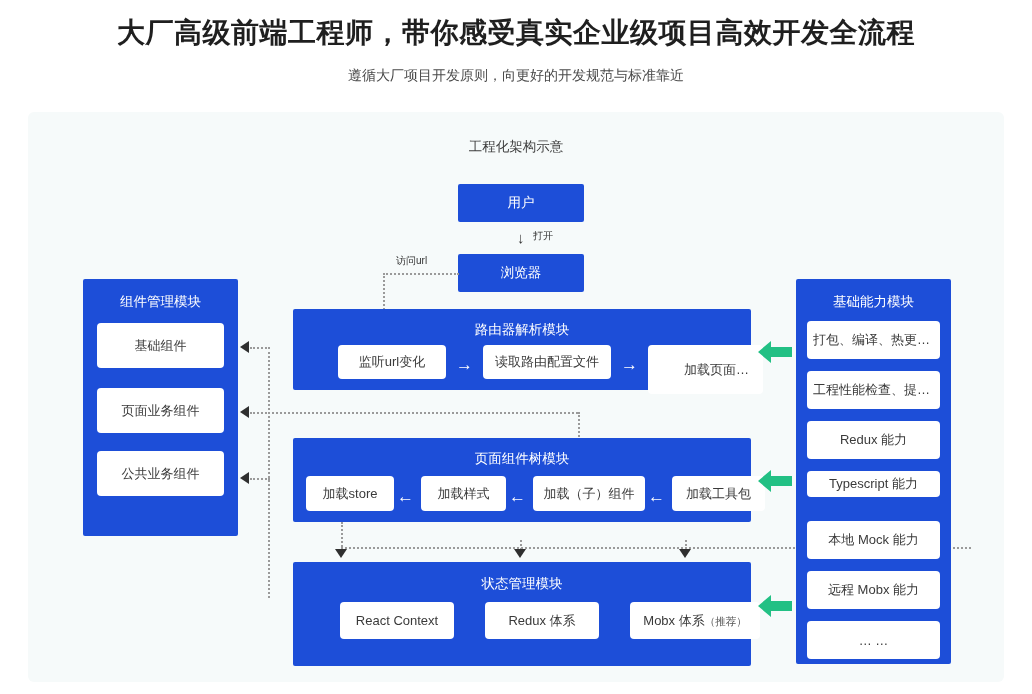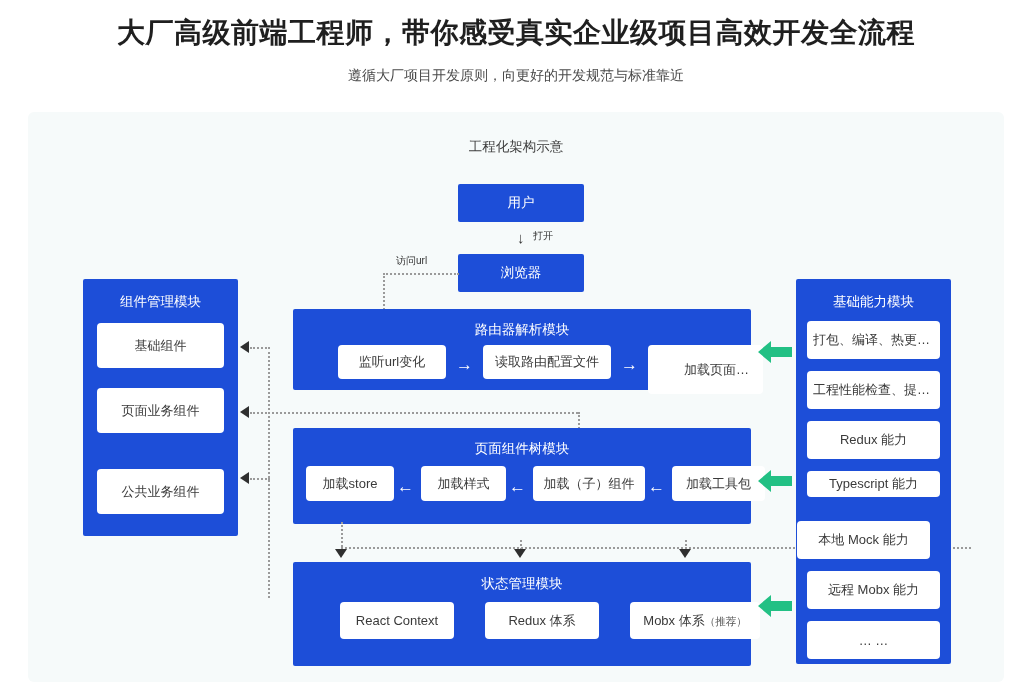--- a/index.html
+++ b/index.html
@@ -184,21 +184,21 @@
   <div class="tri-down" style="left:349px; top:227px;"></div>
 
   <div class="green-box" style="left:55px; top:167px; width:155px; height:257px;">
     <div class="module-title" style="top:14px;">组件管理模块</div>
     <div class="white-box" style="left:14px; top:44px; width:127px; height:45px;">
       <span>基础组件</span>
     </div>
     <div class="white-box" style="left:14px; top:109px; width:127px; height:45px;">
       <span>页面业务组件</span>
     </div>
-    <div class="white-box" style="left:14px; top:190px; width:127px; height:45px;">
+    <div class="white-box" style="left:14px; top:172px; width:127px; height:45px;">
       <span>公共业务组件</span>
     </div>
   </div>
 
   <div class="dot-v" style="left:240px; top:235px; height:251px;"></div>
   <div class="dot-h" style="left:222px; top:235px; width:20px;"></div>
   <div class="tri-left" style="left:212px; top:229px;"></div>
   <div class="dot-h" style="left:222px; top:300px; width:20px;"></div>
   <div class="tri-left" style="left:212px; top:294px;"></div>
   <div class="dot-h" style="left:222px; top:366px; width:20px;"></div>
@@ -215,21 +215,21 @@
     <div class="arrow-glyph" style="left:163px; top:47px; color:#ffffff; font-size:17px;">→</div>
     <div class="white-box" style="left:190px; top:36px; width:128px; height:34px;">
       <span>读取路由配置文件</span>
     </div>
     <div class="arrow-glyph" style="left:328px; top:47px; color:#ffffff; font-size:17px;">→</div>
     <div class="white-box" style="left:355px; top:36px; width:115px; height:49px;padding-left:36px;">
       <span>加载页面组件</span>
     </div>
   </div>
 
-  <div class="green-box" style="left:265px; top:316px; width:458px; height:96px;">
+  <div class="green-box" style="left:265px; top:326px; width:458px; height:84px;">
     <div class="module-title" style="top:12px;">页面组件树模块</div>
 
     <div class="white-box" style="left:13px; top:38px; width:88px; height:35px;">
       <span>加载store</span>
     </div>
     <div class="arrow-glyph" style="left:104px; top:50px; color:#ffffff; font-size:17px;">←</div>
     <div class="white-box" style="left:128px; top:38px; width:85px; height:35px;">
       <span>加载样式</span>
     </div>
     <div class="arrow-glyph" style="left:216px; top:50px; color:#ffffff; font-size:17px;">←</div>
@@ -282,21 +282,21 @@
     </div>
     <div class="white-box" style="left:11px; top:92px; width:133px; height:38px;">
       <span>工程性能检查、提升…</span>
     </div>
     <div class="white-box" style="left:11px; top:142px; width:133px; height:38px;">
       <span>Redux 能力</span>
     </div>
     <div class="white-box" style="left:11px; top:192px; width:133px; height:26px;">
       <span>Typescript 能力</span>
     </div>
-    <div class="white-box" style="left:1px; top:242px; width:133px; height:38px;">
+    <div class="white-box" style="left:11px; top:242px; width:133px; height:38px;">
       <span>本地 Mock 能力</span>
     </div>
     <div class="white-box" style="left:11px; top:292px; width:133px; height:38px;">
       <span>远程 Mobx 能力</span>
     </div>
     <div class="white-box" style="left:11px; top:342px; width:133px; height:38px;">
       <span>… …</span>
     </div>
   </div>
 

